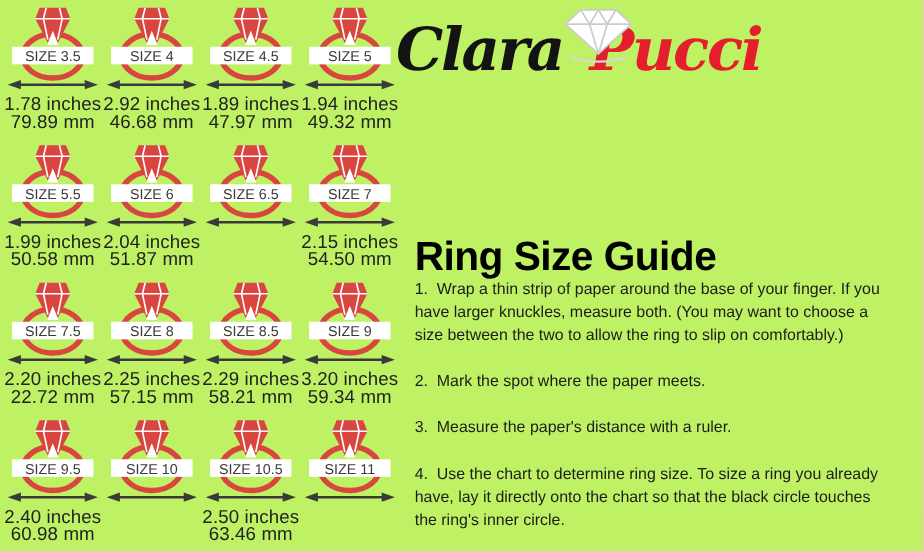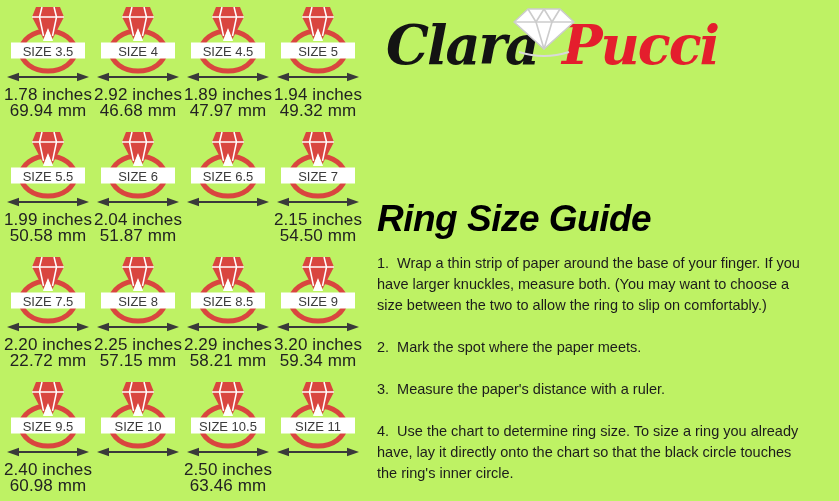--- a/index.html
+++ b/index.html
@@ -35,21 +35,21 @@
     font-size: 17px;
     line-height: 15.5px;
     color: #222222;
     text-align: center;
     letter-spacing: 0.1px;
   }
 
   
   .logo {
     position: absolute;
-    left: 386px;
+    left: 360px;
     top: 18px;
     white-space: nowrap;
     font-family: "DejaVu Serif", serif;
     font-style: italic;
     font-weight: bold;
     font-size: 54px;
     letter-spacing: -2px;
     line-height: 1;
   }
   .brand-first { color: #131313; }
@@ -57,26 +57,25 @@
   .logo-diamond {
     position: absolute;
     left: 512px;
     top: 5px;
   }
 
   
   .guide-title {
     position: absolute;
     left: 377px;
-    top: 198px;
+    top: 212px;
     font-size: 37px;
     font-weight: 700;
     letter-spacing: -0.5px;
     color: #000000;
-    font-style: italic;
   }
   .steps {
     position: absolute;
     left: 377px;
     top: 253px;
     width: 472px;
   }
   .step {
     margin-bottom: 21px;
     font-size: 14.5px;
@@ -114,21 +113,21 @@
         <text class="size-label" x="45" y="50.5" text-anchor="middle">SIZE 3.5</text>
 
         <g fill="var(--arrow-color)" stroke="var(--arrow-color)">
           <line x1="13" y1="72" x2="77" y2="72" stroke-width="2.2"></line>
           <polygon points="4,72 16,67.8 16,76.2" stroke="none"></polygon>
           <polygon points="86,72 74,67.8 74,76.2" stroke="none"></polygon>
         </g>
       </svg>
       <div class="meas">
         <div>1.78 inches</div>
-        <div>69.94 mm</div>
+        <div>79.89 mm</div>
       </div>
     </div>
 
     <div class="cell">
       <svg width="90" height="78" viewBox="0 0 90 78">
 
         <ellipse cx="45" cy="46" rx="27" ry="20" fill="none" stroke="var(--ring-color)" stroke-width="5"></ellipse>
 
         <polygon points="40,36 50,36 45,21" fill="#ffffff"></polygon>
 

